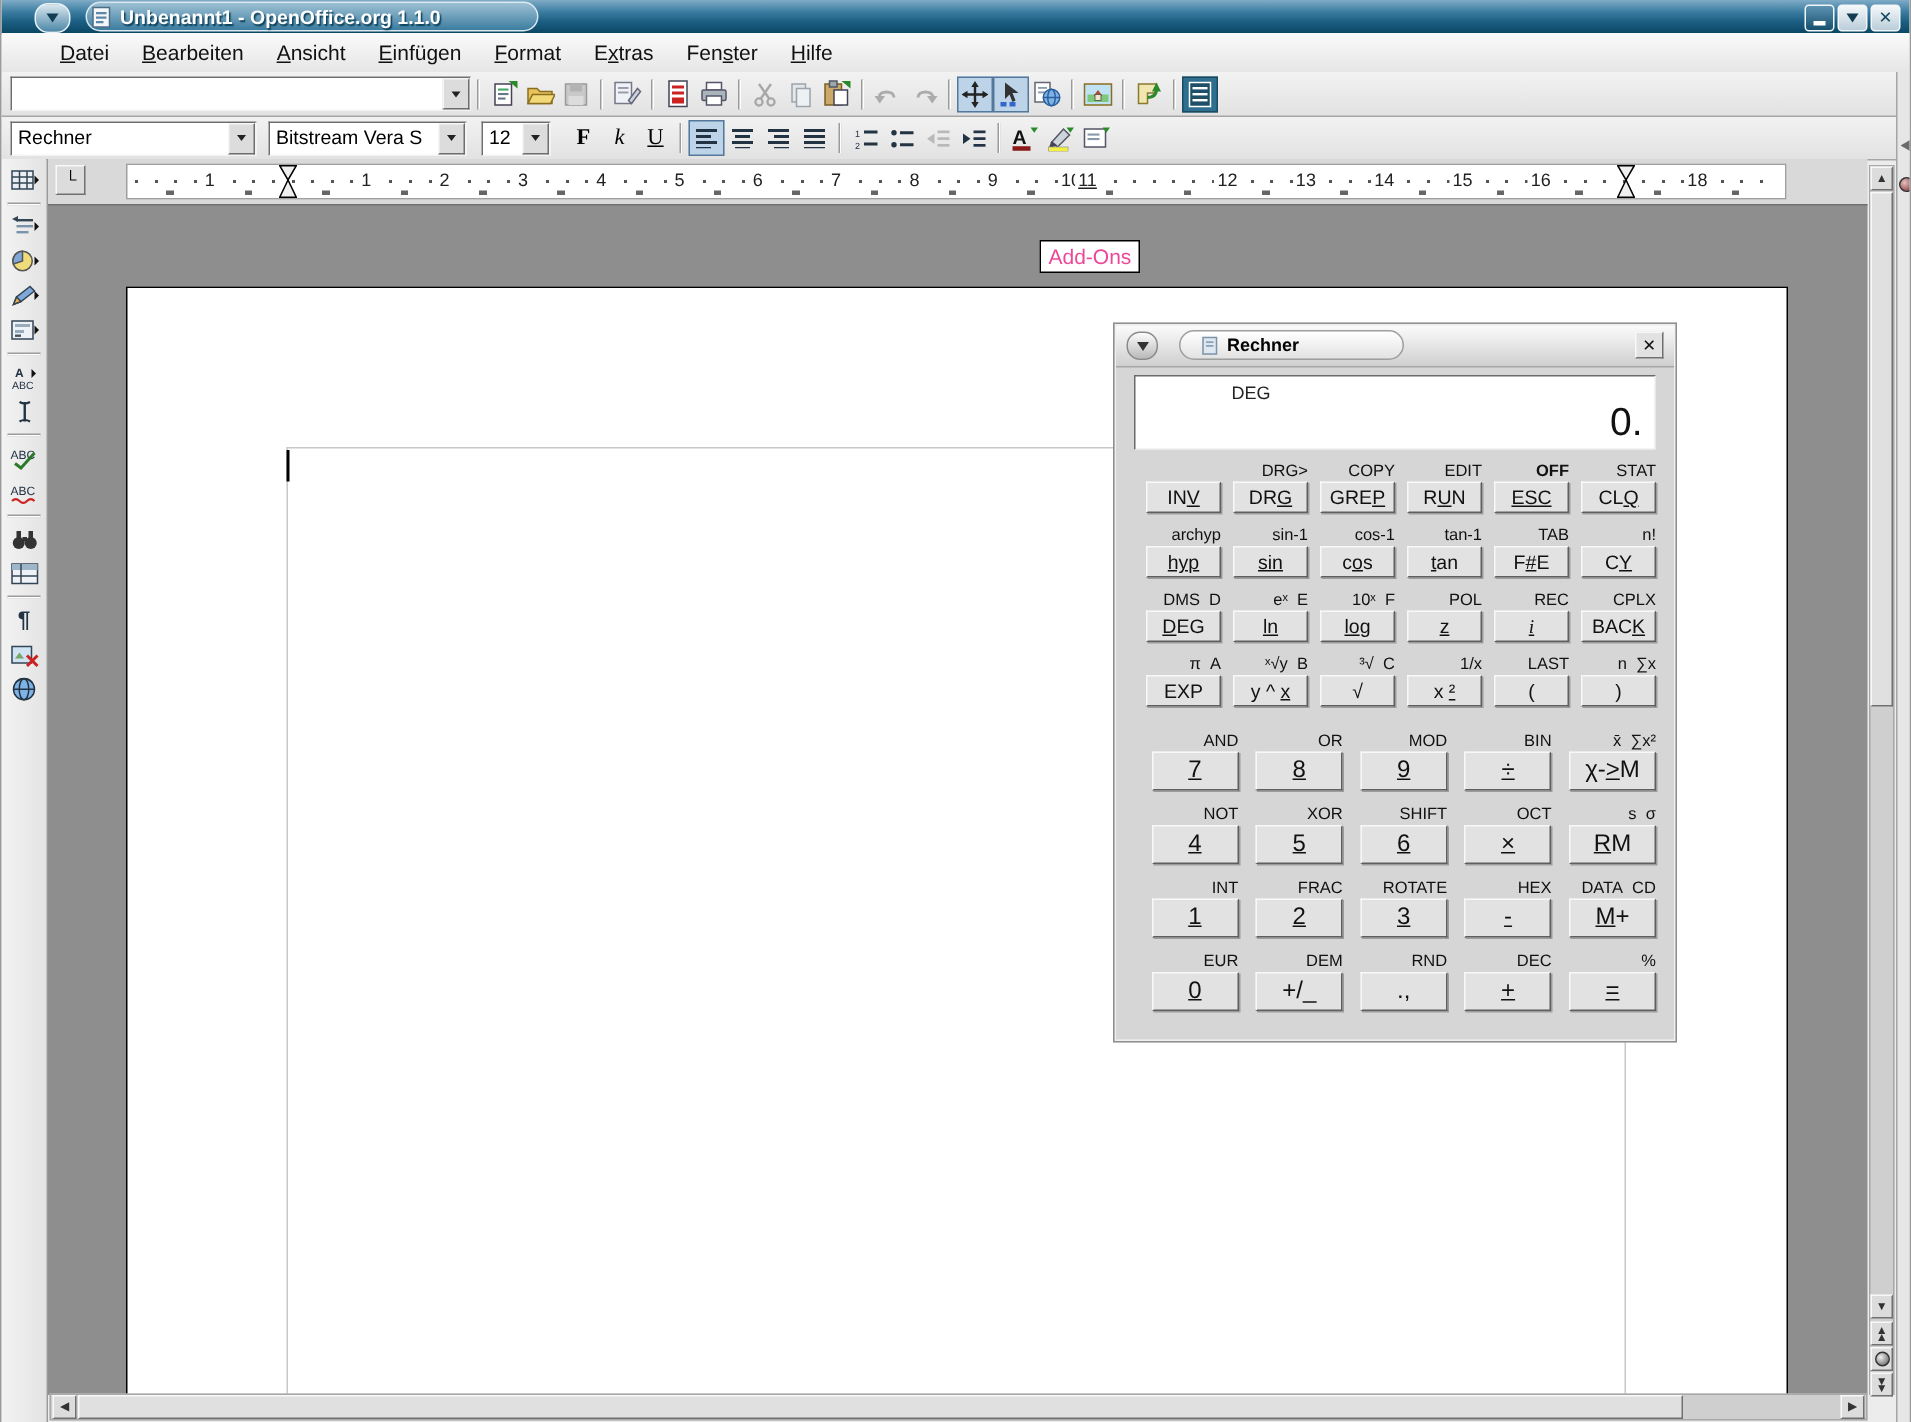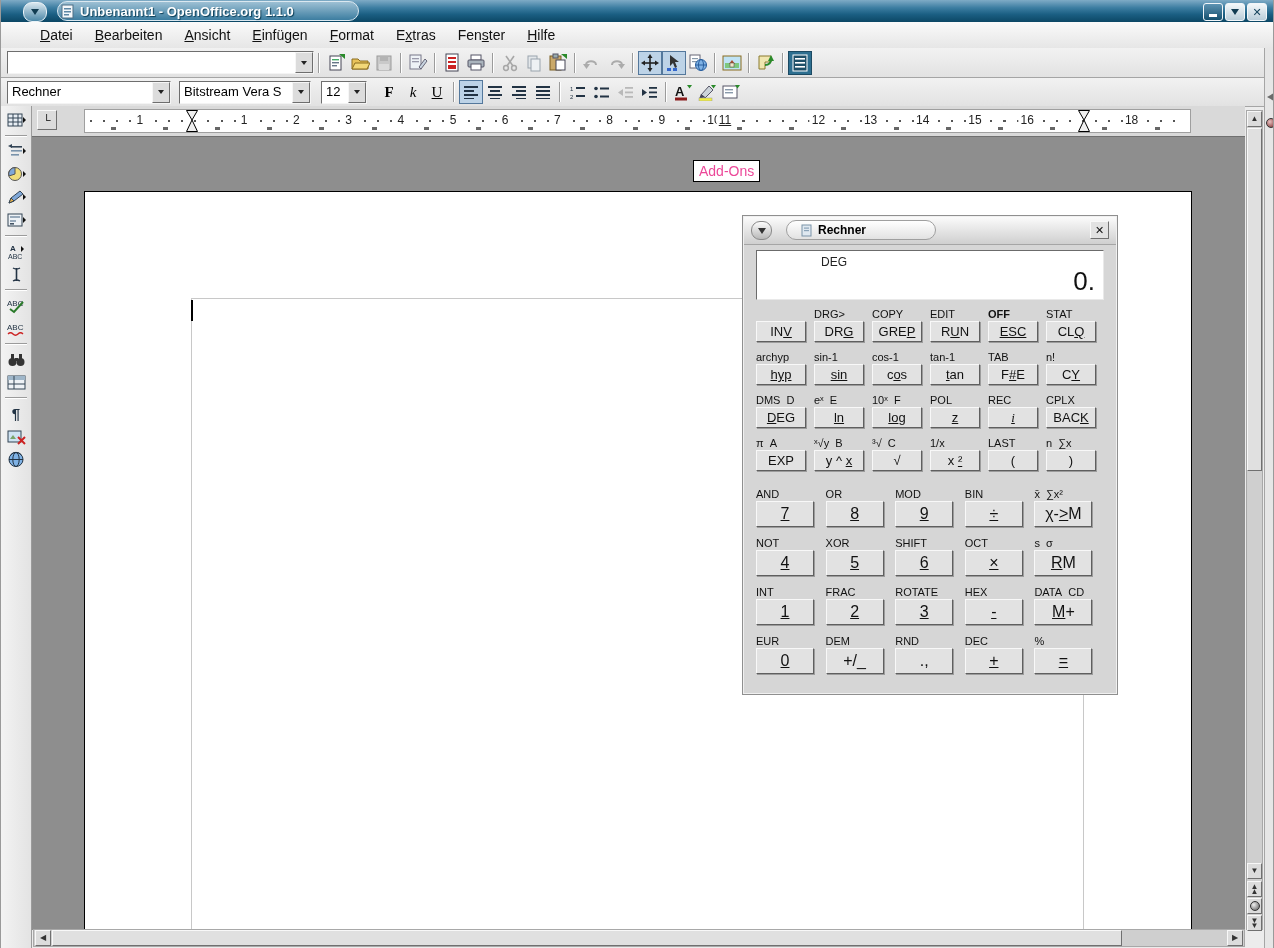--- a/index.html
+++ b/index.html
@@ -115,21 +115,21 @@
   .calc-close{position:absolute;right:7px;top:4px;width:17px;height:16px;background:#e2e2e2;
     border:1px solid;border-color:#f8f8f8 #707070 #707070 #f8f8f8;
     display:flex;align-items:center;justify-content:center;font-size:11px;font-weight:bold;color:#111;}
   .calc-display{position:absolute;left:13px;top:34px;width:348px;height:50px;background:#fff;
     border:1px solid;border-color:#6b6b6b #e9e9e9 #e9e9e9 #6b6b6b;box-sizing:border-box;}
   .calc-mode{position:absolute;left:64px;top:4px;font-size:12px;color:#222;}
   .calc-value{position:absolute;right:8px;bottom:2px;font-size:26px;color:#111;}
   .calc-grid{position:absolute;left:13px;display:grid;width:348px;}
   .calc-grid-a{top:92px;row-gap:9px;}
   .calc-grid-b{top:272px;row-gap:10px;}
-  .calc-cell{display:flex;flex-direction:column;align-items:flex-start;}
+  .calc-cell{display:flex;flex-direction:column;align-items:flex-end;}
   .calc-top{height:13px;font-size:11px;color:#111;white-space:nowrap;}
   .calc-top.bold{font-weight:bold;}
   .calc-btn{width:50px;height:21px;background:#e2e2e2;color:#111;font-size:13px;
     border:1px solid;border-color:#f8f8f8 #5f5f5f #5f5f5f #f8f8f8;box-shadow:1px 1px 0 #9c9c9c;
     display:flex;align-items:center;justify-content:center;box-sizing:border-box;white-space:nowrap;}
   .calc-btn.big{width:58px;height:26px;font-size:16px;}
   .calc-btn.italic{font-style:italic;font-family:"Liberation Serif","DejaVu Serif",serif;}
 </style>
 </head>
 <body>

